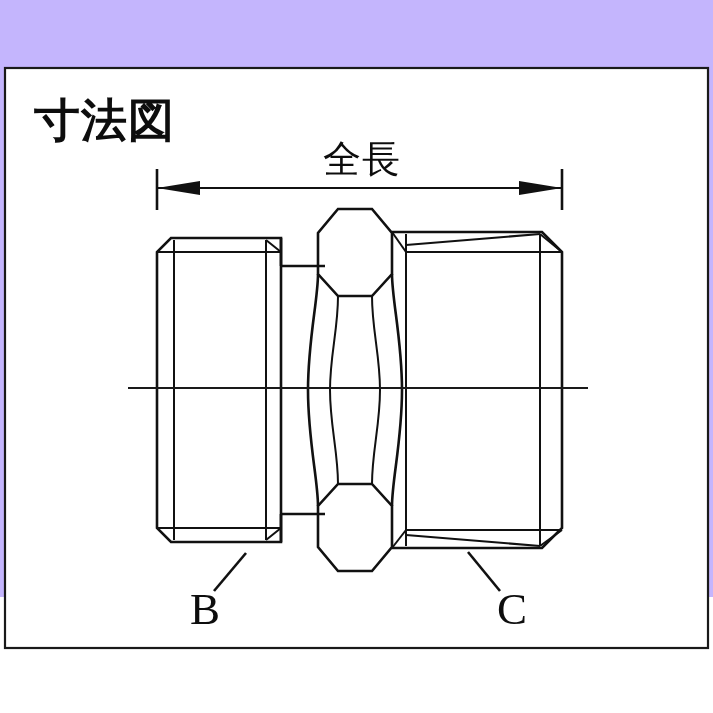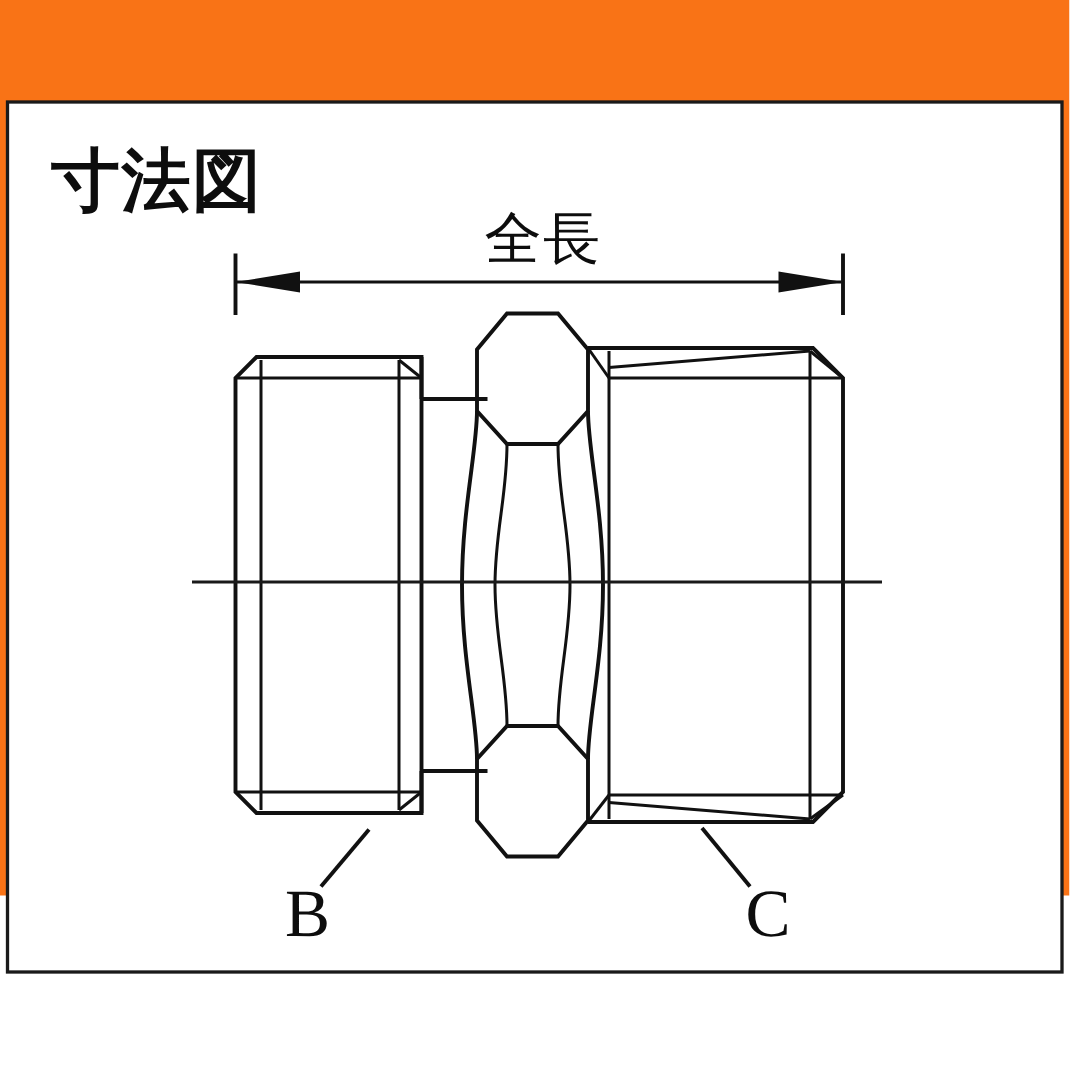--- a/index.html
+++ b/index.html
@@ -11,21 +11,21 @@
   body {
     width: 713px;
     height: 713px;
     font-family: "Liberation Sans", sans-serif;
     overflow: hidden;
   }
   #page {
     position: relative;
     width: 713px;
     height: 597px;
-    background: #f97316;
+    background: #c4b5fd;
   }
   #diagram-svg {
     display: block;
     width: 713px;
     height: 713px;
   }
   .frame-rect {
     fill: #ffffff;
     stroke: #1a1a1a;
     stroke-width: 2.2;

